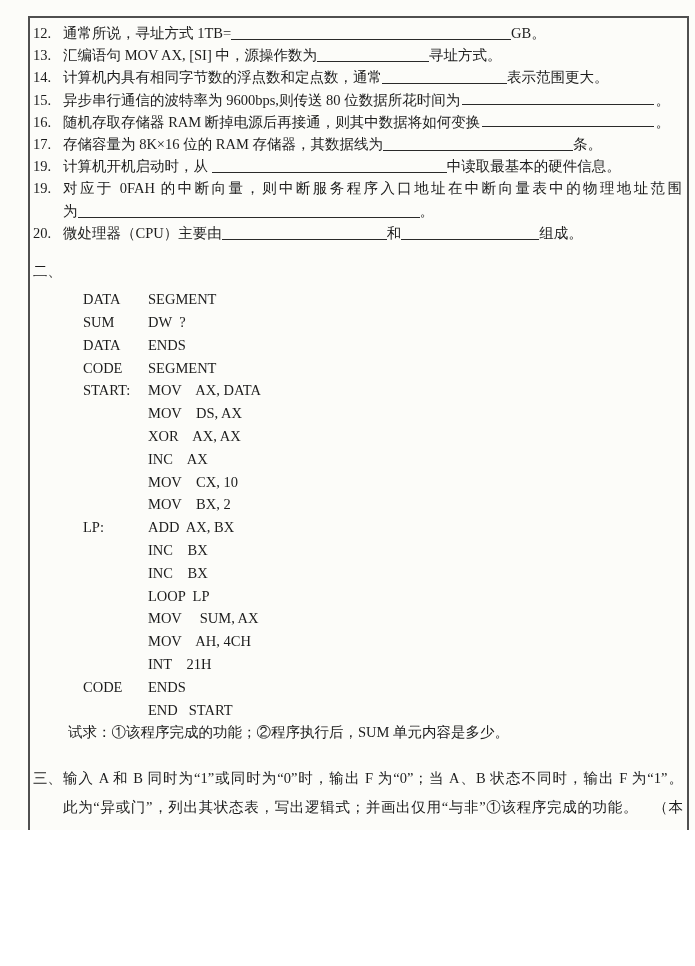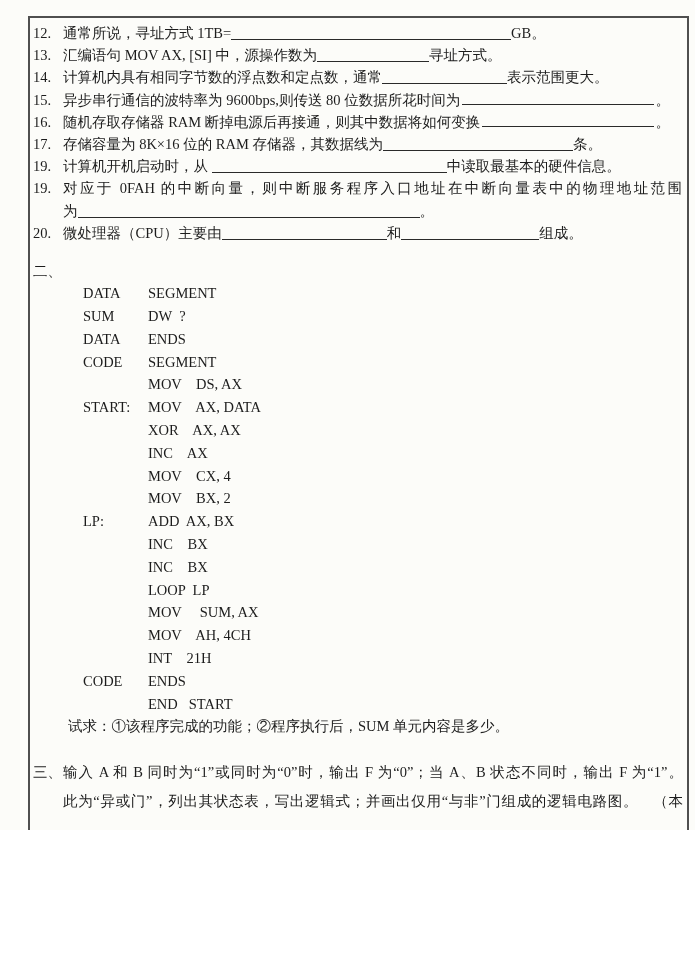--- a/index.html
+++ b/index.html
@@ -33,21 +33,21 @@
   .w190{width:190px}.w235{width:235px}.w342{width:342px}
   .w165{width:165px}.w138{width:138px}
   .qfill .qbody{display:flex;align-items:baseline;padding-right:14px;}
   .qfill .qbody .txt{white-space:nowrap;flex:none;}
   .qfill .blank{flex:1;margin:0 2px;}
   .justline{text-align:justify;text-align-last:justify;padding-right:2px;}
   
   .sec2head{display:flex;margin-top:16px;line-height:22.2px;}
   .seclabel{width:30px;flex:none;}
   .pts{margin-left:16px;}
-  .code{margin-left:50px;line-height:22.8px;}
+  .code{margin-left:50px;margin-top:6px;line-height:22.8px;}
   .crow{display:flex;}
   .clabel{width:65px;flex:none;white-space:pre;}
   .cinst{white-space:pre;}
   .shiqiu{margin-left:35px;line-height:22.8px;}
   
   .sec3{margin-top:20px;line-height:28.5px;}
   .s3row1{display:flex;}
   .s3t{flex:1;text-align:justify;text-align-last:justify;padding-right:1px;}
   .s3line2{padding-left:30px;text-align:justify;text-align-last:justify;padding-right:1px;}
   .s3line3{padding-left:24px;margin-top:18px;}
@@ -142,38 +142,38 @@
             <span class="cinst">ENDS</span>
           </div>
         <div class="crow">
             <span class="clabel">CODE</span>
             <span class="cinst">SEGMENT</span>
           </div>
         <div class="crow">
             <span class="clabel"></span>
           </div>
         <div class="crow">
-            <span class="clabel"></span>
-            <span class="cinst">MOV    DS, AX</span>
-          </div>
-        <div class="crow">
             <span class="clabel">START:</span>
             <span class="cinst">MOV    AX, DATA</span>
           </div>
         <div class="crow">
             <span class="clabel"></span>
+            <span class="cinst">MOV    DS, AX</span>
+          </div>
+        <div class="crow">
+            <span class="clabel"></span>
             <span class="cinst">XOR    AX, AX</span>
           </div>
         <div class="crow">
             <span class="clabel"></span>
             <span class="cinst">INC    AX</span>
           </div>
         <div class="crow">
             <span class="clabel"></span>
-            <span class="cinst">MOV    CX, 4</span>
+            <span class="cinst">MOV    CX, 10</span>
           </div>
         <div class="crow">
             <span class="clabel"></span>
             <span class="cinst">MOV    BX, 2</span>
           </div>
         <div class="crow">
             <span class="clabel">LP:</span>
             <span class="cinst">ADD  AX, BX</span>
           </div>
         <div class="crow">
@@ -211,20 +211,20 @@
       </div>
 
       <div class="shiqiu">试求：①该程序完成的功能；②程序执行后，SUM 单元内容是多少。</div>
     </div>
 
     <div class="sec3">
       <div class="s3row1">
         <span class="qnum">三、</span>
         <span class="s3t">输入 A 和 B 同时为“1”或同时为“0”时，输出 F 为“0”；当 A、B 状态不同时，输出 F 为“1”。</span>
       </div>
-      <div class="s3line2">此为“异或门”，列出其状态表，写出逻辑式；并画出仅用“与非”门组成的逻辑电路图。　（本</div>
+      <div class="s3line2">此为“异或门”，列出其状态表，写出逻辑式；并画出仅用“与非”①该程序完成的功能。　（本</div>
       <div class="s3line3">题共计 15 分）</div>
     </div>
 
   </div>
 
   <div class="footer">第 2 页 共 3 页</div>
 </div>
 
 </body></html>

